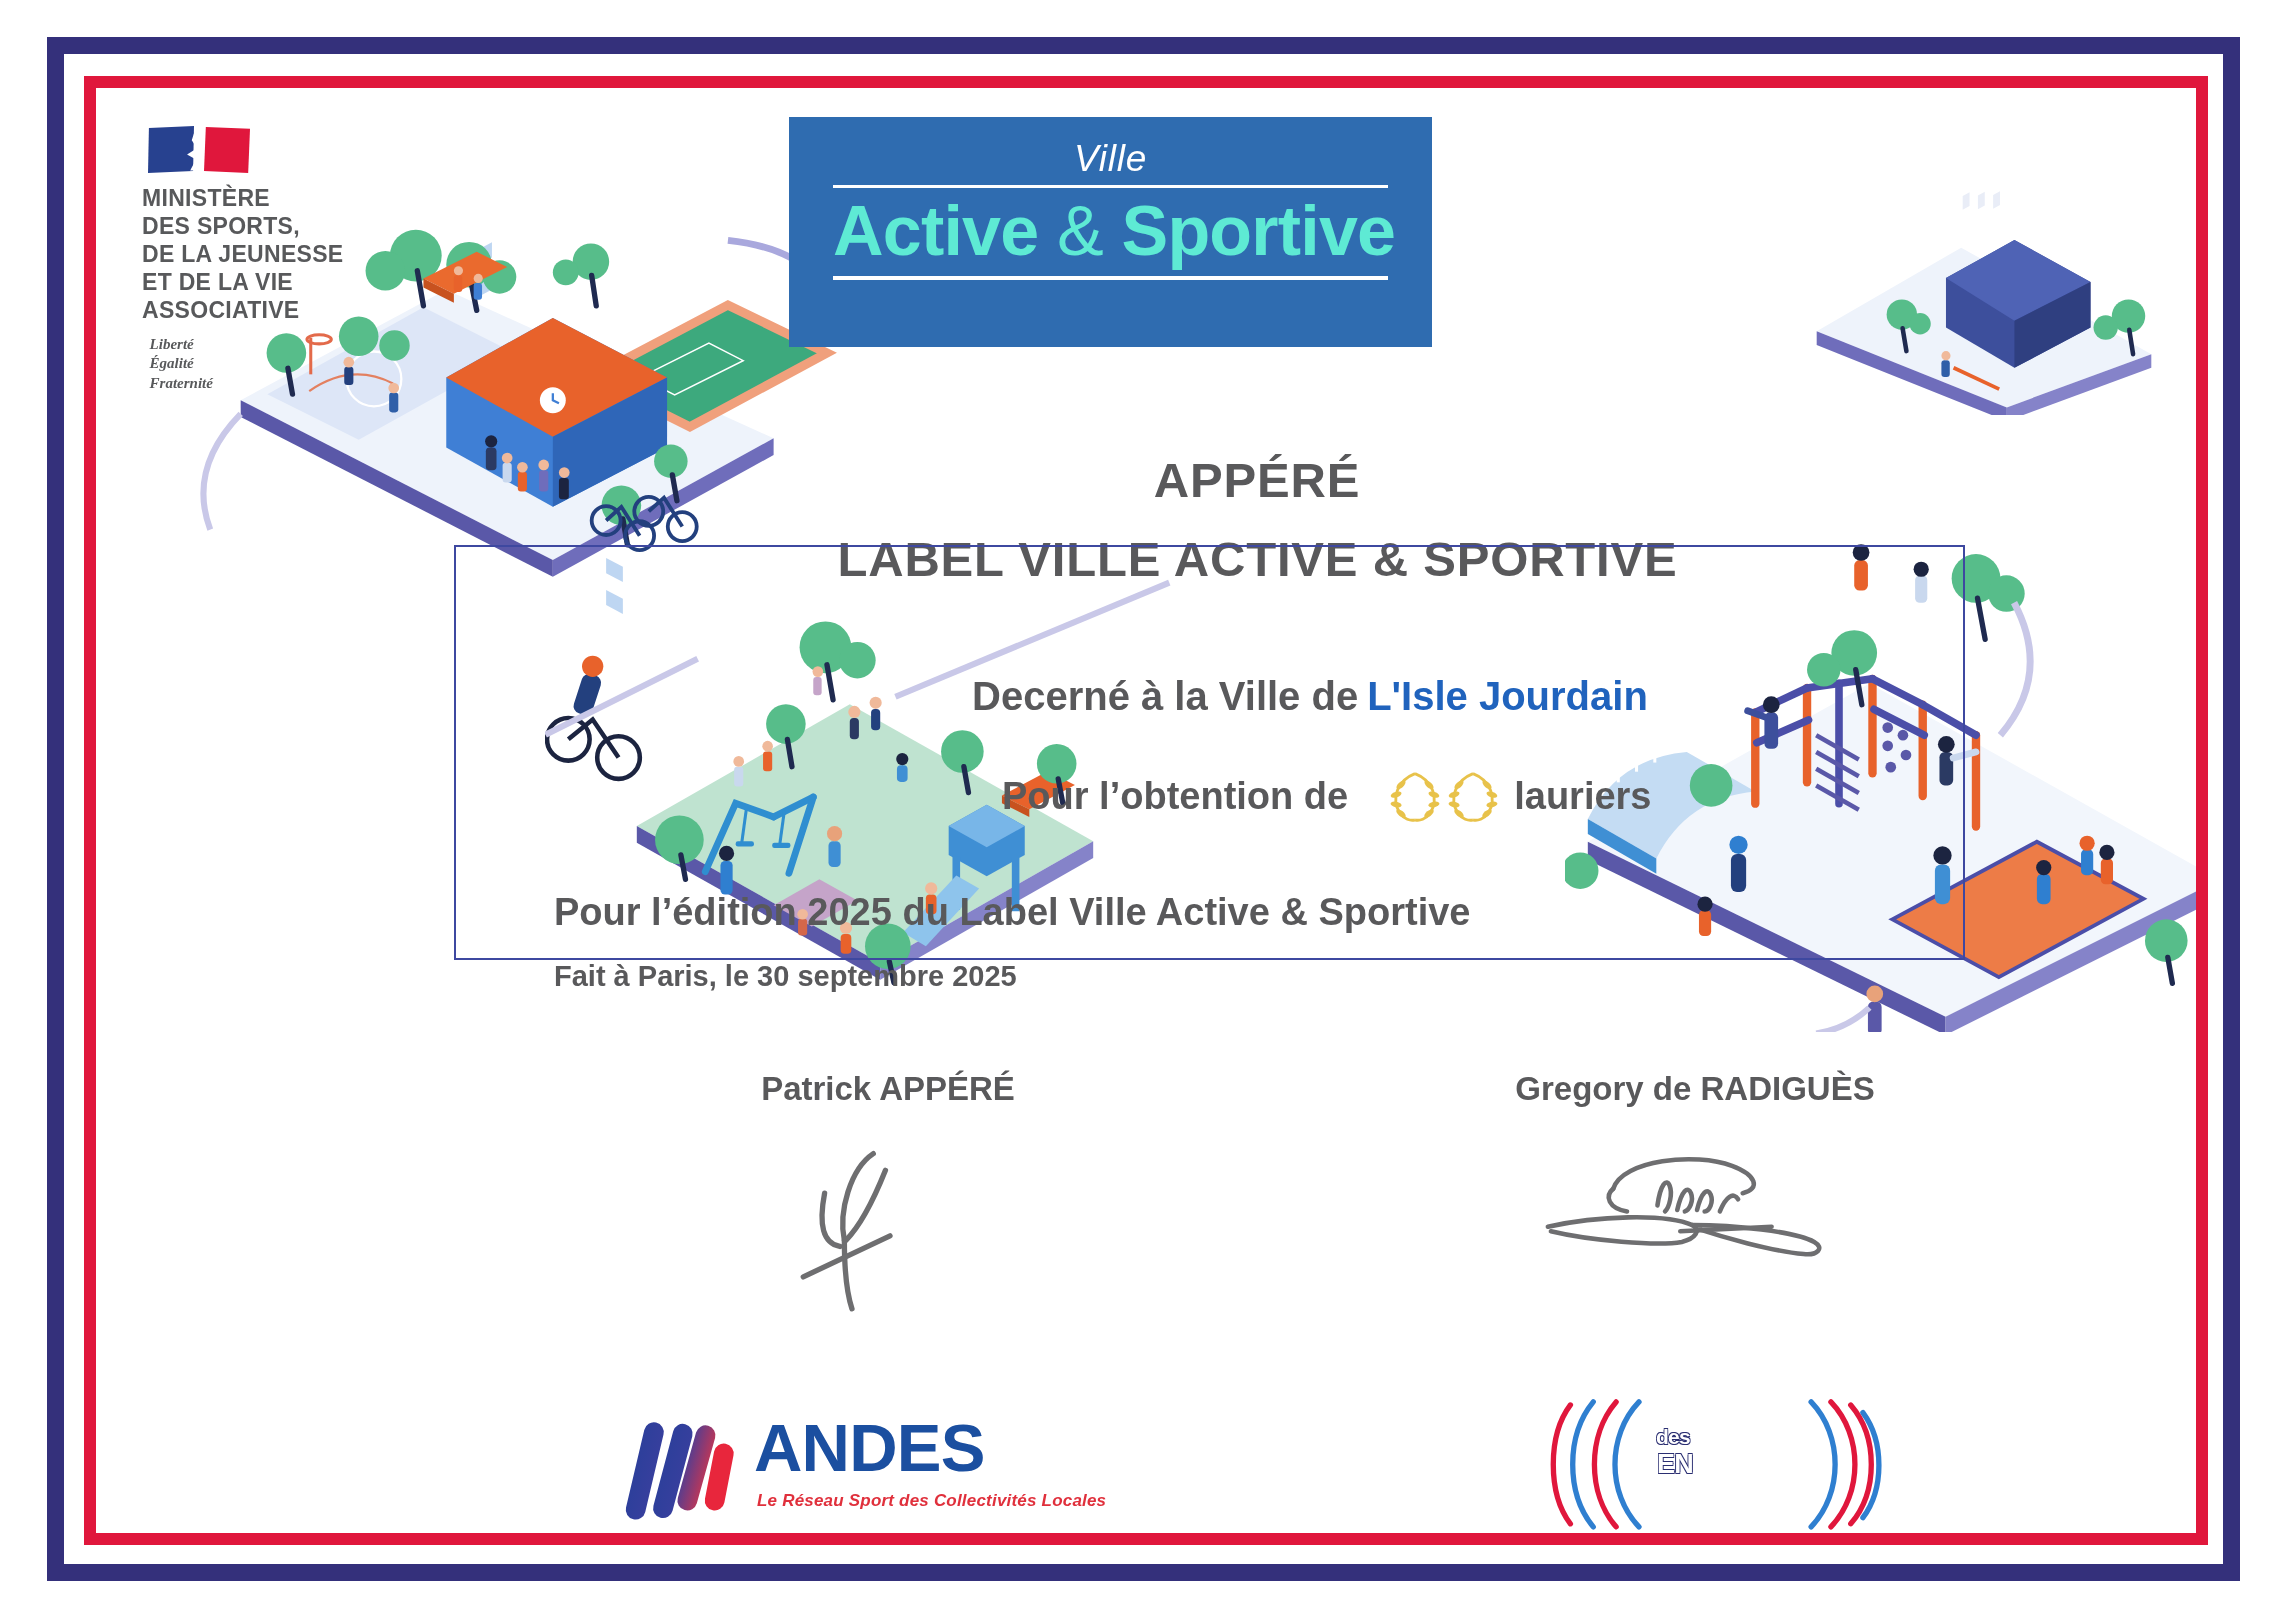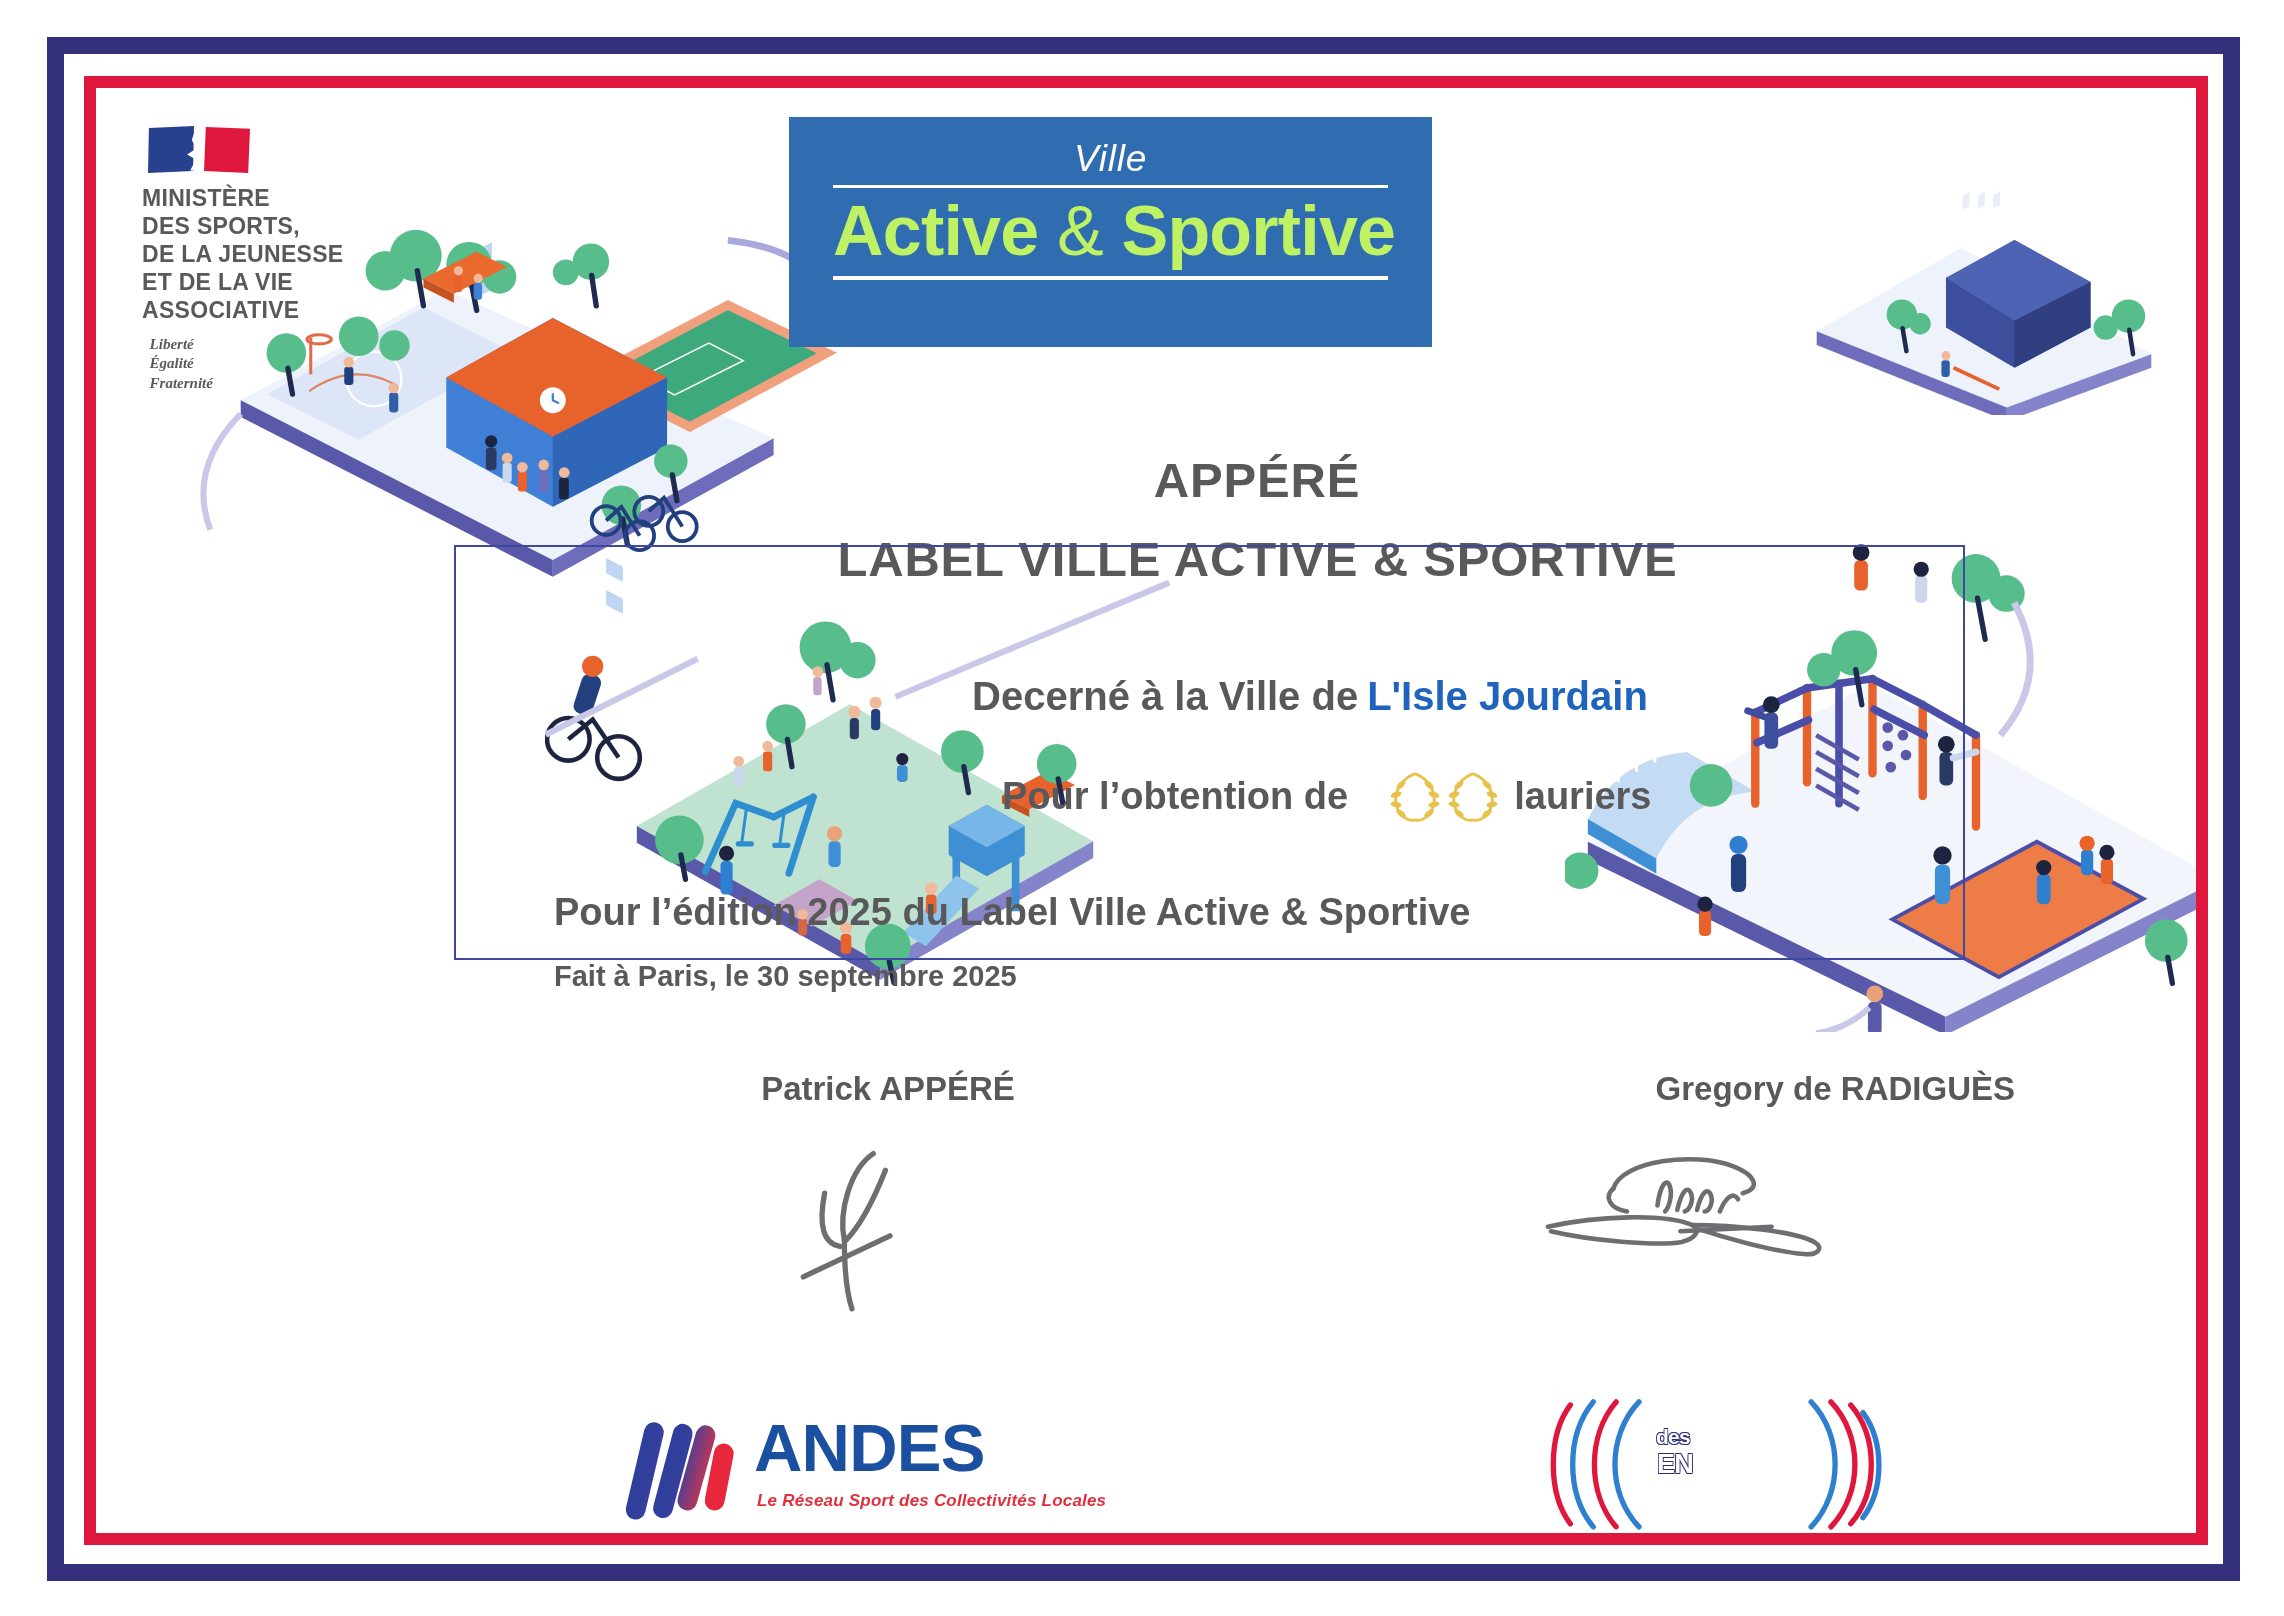--- a/index.html
+++ b/index.html
@@ -121,21 +121,21 @@
     letter-spacing: 0.8px;
     line-height: 1;
     padding-bottom: 7.6px;
   }
   .vas-rule {
     height: 3.8px;
     background: #ffffff;
   }
   #vas-main {
     text-align: center;
-    color: #bef264;
+    color: #5eead4;
     font-size: 70px;
     font-weight: bold;
     line-height: 1.25;
     letter-spacing: -0.8px;
     white-space: nowrap;
   }
   #vas-main .amp { font-weight: normal; }
 
   
   .gray-title {
@@ -207,21 +207,21 @@
     left: 458px; top: 872px;
     font-size: 29px;
     font-weight: bold;
     color: #59595b;
     white-space: nowrap;
   }
 
   
   .sig-block { position: absolute; }
   #sig-left  { left: 518px;  top: 982px; width: 548px; text-align: center; }
-  #sig-right { left: 1279px; top: 982px; width: 640px; text-align: right; }
+  #sig-right { left: 1279px; top: 982px; width: 640px; text-align: center; }
   .sig-name {
     font-size: 33px;
     font-weight: bold;
     color: #59595b;
     white-space: nowrap;
   }
   .sig-mark { margin-top: 38px; height: 190px; }
   .sig-mark svg { display: block; margin: 0 auto; }
 
   

